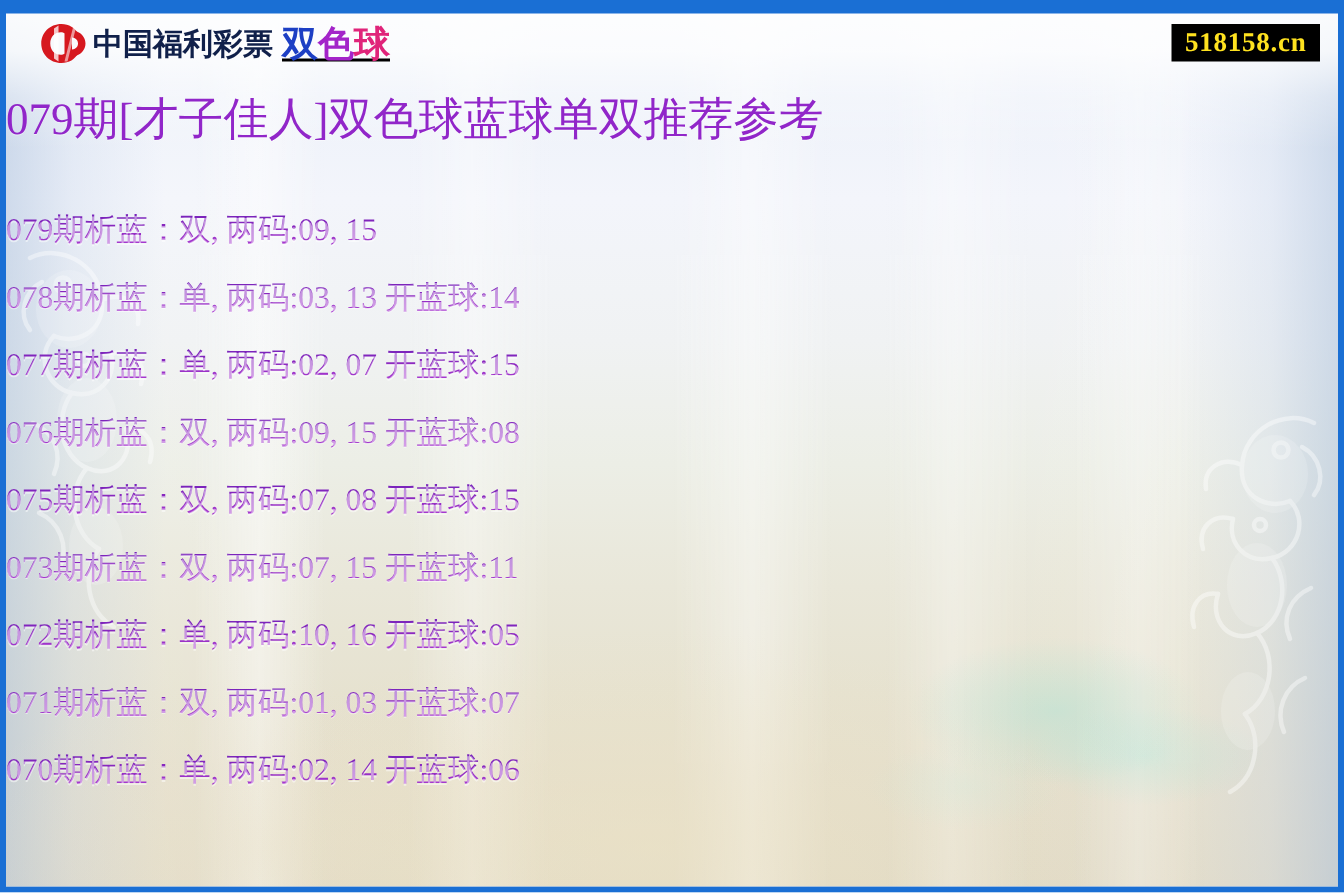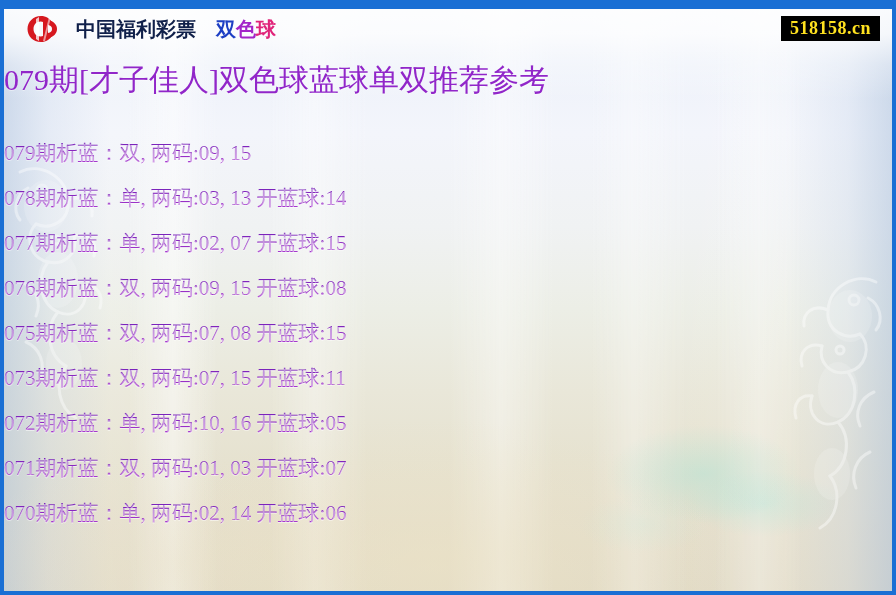--- a/index.html
+++ b/index.html
@@ -124,44 +124,45 @@
     left: 0; right: 0; top: 0;
     height: 5px;
     background: #1a6fd4;
   }
   .brand {
     position: absolute;
     left: 22px;
     top: 9px;
     display: flex;
     align-items: center;
-    gap: 18px;
+    gap: 4px;
     height: 32px;
   }
   .cwl-mark {
     width: 32px;
     height: 30px;
     flex: 0 0 auto;
   }
   .brand-cn {
     font-family: "DejaVu Sans", "Liberation Sans", sans-serif;
     font-size: 20px;
     font-weight: bold;
     color: #10204a;
     letter-spacing: 0px;
     line-height: 1;
     white-space: nowrap;
   }
   .brand-ssq {
     font-family: "DejaVu Sans", "Liberation Sans", sans-serif;
-    font-size: 20px;
+    font-size: 24px;
     font-weight: bold;
     line-height: 1;
     white-space: nowrap;
     margin-left: 2px;
+    text-decoration: underline;
   }
   .ssq-1 { color: #1d3fc4; }
   .ssq-2 { color: #a324c9; }
   .ssq-3 { color: #e0247a; }
 
   
   #watermark {
     position: absolute;
     right: 12px;
     top: 12px;

